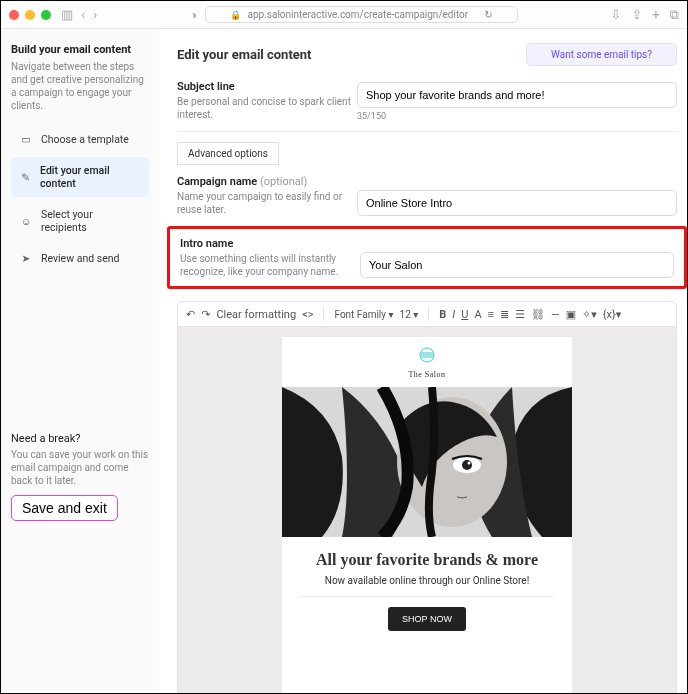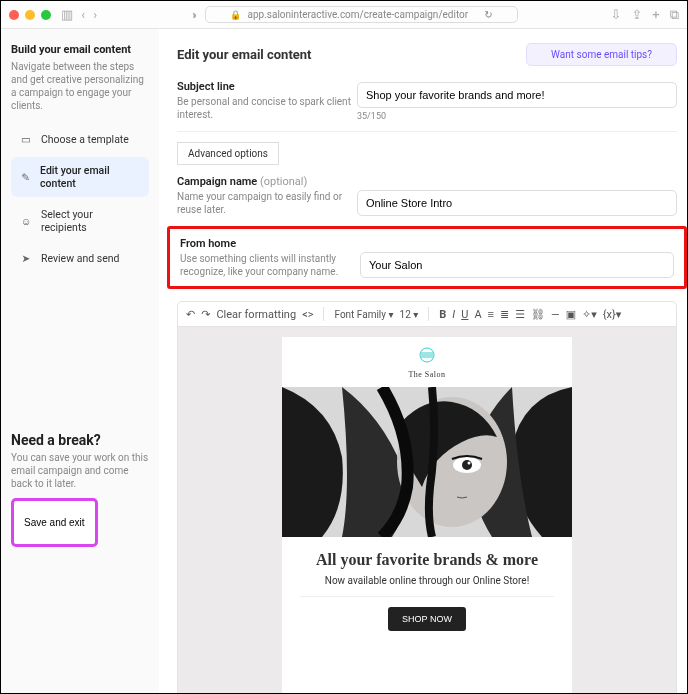--- a/index.html
+++ b/index.html
@@ -16,23 +16,23 @@
   .addr-box .reload { margin-left:10px; font-size:10px;}
   .tb-right { display: flex; gap: 10px; color: #aaa; font-size: 13px; }
   .content { flex: 1; display: flex; overflow: hidden; }
   .sidebar { width: 158px; background: #fafafa; padding: 14px 10px; font-size: 11px; color: #555; }
   .sb-title { font-weight: 700; color: #222; font-size:11px; }
   .sb-desc { color: #888; font-size: 10px; line-height: 13px; margin-top: 4px; margin-bottom: 14px; }
   .step { display: flex; align-items: center; gap: 8px; padding: 7px 8px; border-radius: 6px; cursor: pointer; font-size:10.5px; color:#333; margin-bottom:4px;}
   .step.active { background: #eaf1ff; color:#222; font-weight:500;}
   .step .ic { width:14px; text-align:center; color:#666; }
   .break { margin-top: 160px; }
-  .break-title { font-weight:700; font-size:14px; margin-bottom:3px; color:#222;}
+  .break-title { font-weight:400; font-size:11px; margin-bottom:3px; color:#222;}
   .break-desc { font-size:10px; color:#888; line-height:13px; margin-bottom:8px;}
-  .save-btn { border:3px solid #d946ef; background:#fff; border-radius:5px; padding:16px 10px; font-size:10px; cursor:pointer;}
+  .save-btn { border:1px solid #d946ef; background:#fff; border-radius:5px; padding:4px 10px; font-size:14px; cursor:pointer;}
   .main { flex: 1; padding: 14px 10px 0 18px; overflow: hidden; }
   .main-head { display:flex; justify-content:space-between; align-items:center; margin-bottom:14px;}
   .main-head h2 { font-size:13px; font-weight:700; }
   .tips { background:#f4f1ff; border:1px solid #e4dcff; color:#6a4cff; font-size:10px; padding:5px 24px; border-radius:5px; cursor:pointer;}
   .field-row { display:flex; margin-bottom:10px;align-items:flex-end; }
   .field-left { width: 180px; }
   .field-left .lbl { font-size:11px; font-weight:600; color:#222; }
   .field-left .opt { color:#999; font-weight:400;}
   .field-left .desc { font-size:10px; color:#888; margin-top:2px; line-height:13px;}
   .field-right { flex:1; }
@@ -143,21 +143,21 @@
           <div class="desc">Name your campaign to easily find or reuse later.</div>
         </div>
         <div class="field-right">
           <input class="input-box" value="Online Store Intro" style="">
         </div>
       </div>
 
       <div class="highlight">
         <div class="field-row" style="margin-bottom:0;">
           <div class="field-left">
-            <div class="lbl">From home</div>
+            <div class="lbl">Intro name</div>
             <div class="desc">Use something clients will instantly recognize, like your company name.</div>
           </div>
           <div class="field-right">
             <input class="input-box" value="Your Salon" style="">
           </div>
         </div>
       </div>
 
       <div class="editor-toolbar">
         <div class="tb-grp">

